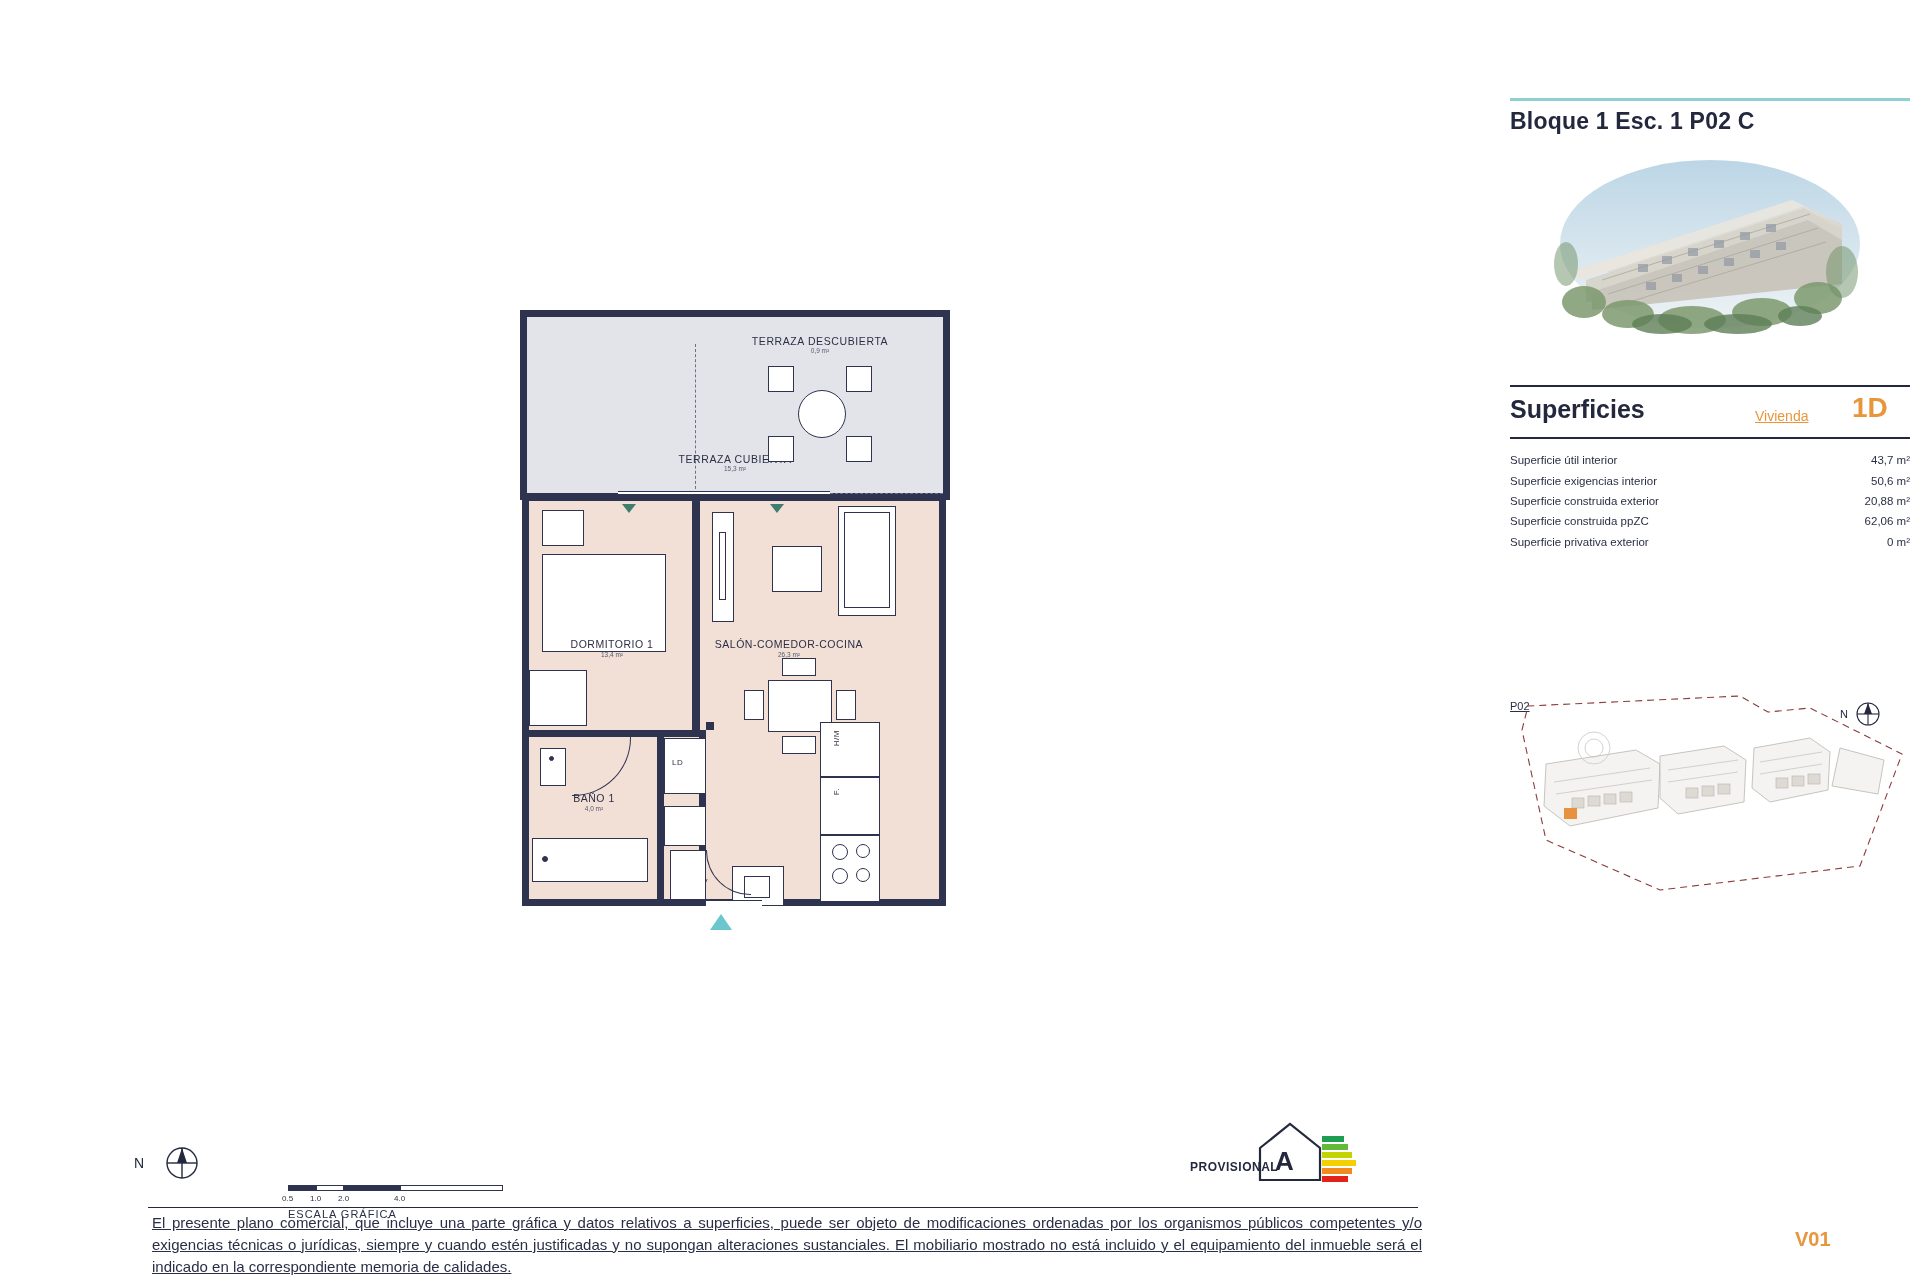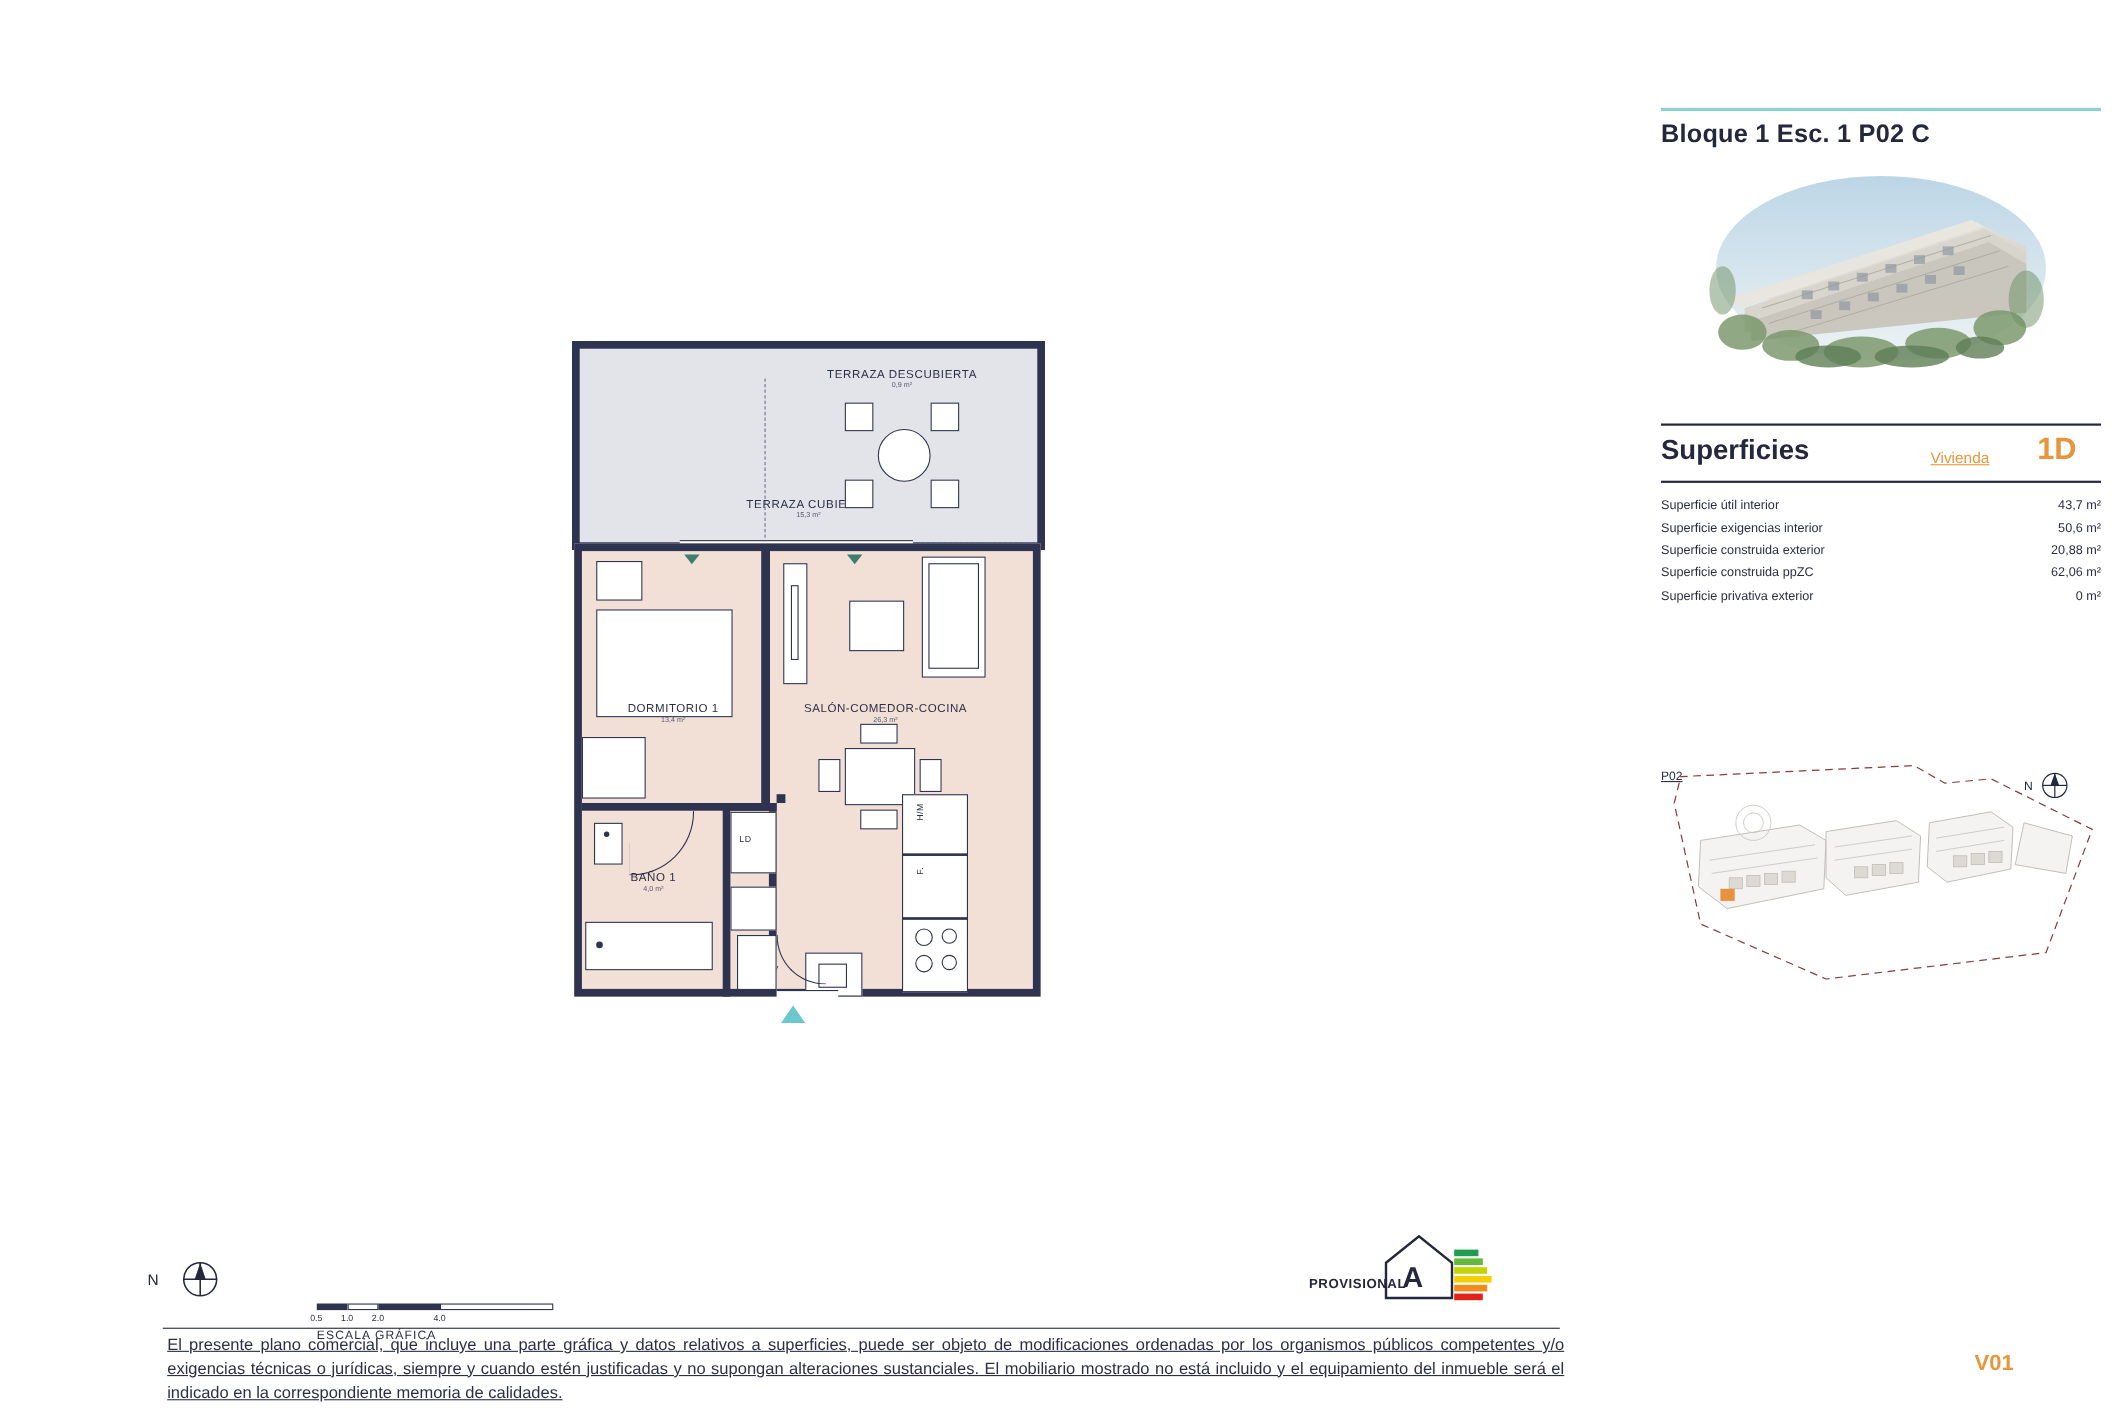--- a/index.html
+++ b/index.html
@@ -159,21 +159,21 @@
     <div class="furn" style="left:252px;top:236px;width:50px;height:46px;"></div>
     <div class="furn" style="left:318px;top:196px;width:58px;height:110px;"></div>
     <div class="furn thin" style="left:324px;top:202px;width:46px;height:96px;"></div>
 
     <div class="furn" style="left:248px;top:370px;width:64px;height:52px;"></div>
     <div class="furn thin" style="left:224px;top:380px;width:20px;height:30px;"></div>
     <div class="furn thin" style="left:316px;top:380px;width:20px;height:30px;"></div>
     <div class="furn thin" style="left:262px;top:348px;width:34px;height:18px;"></div>
     <div class="furn thin" style="left:262px;top:426px;width:34px;height:18px;"></div>
 
-    <div class="room-label" style="left:190px;top:328px;width:190px;">
+    <div class="room-label" style="left:174px;top:328px;width:190px;">
       <span>SALÓN-COMEDOR-COCINA</span>
       <span class="sub">26,3 m²</span>
     </div>
 
     <div class="wall" style="left:300px;top:412px;width:7px;height:8px;"></div>
     <div class="furn" style="left:300px;top:412px;width:60px;height:180px;border-width:1.2px;"></div>
     <div class="vtext" style="left:312px;top:420px;">H/M</div>
     <div class="vtext" style="left:312px;top:478px;">F.</div>
     <div class="furn thin" style="left:300px;top:466px;width:60px;height:1px;background:#2e3350;"></div>
     <div class="furn thin" style="left:300px;top:524px;width:60px;height:1px;background:#2e3350;"></div>

